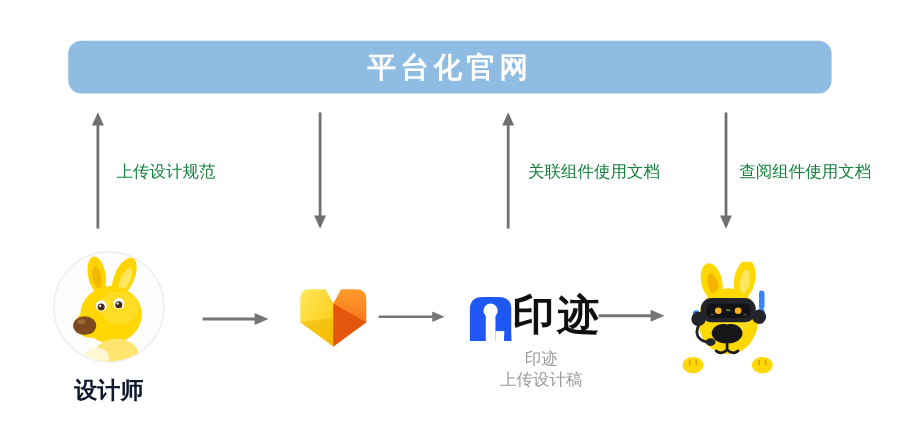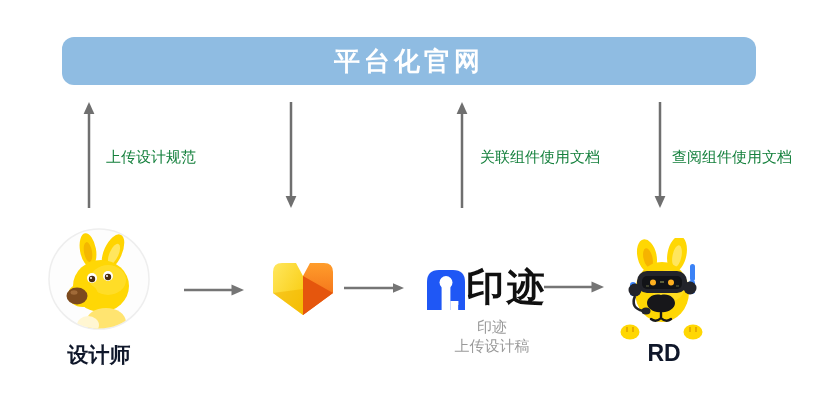--- a/index.html
+++ b/index.html
@@ -168,15 +168,14 @@
       <path d="M22,58 Q17,70 30,73" stroke="#23242b" stroke-width="2.6" fill="none"></path>
       <ellipse cx="33" cy="73" rx="4.5" ry="3.5" fill="#23242b"></ellipse>
       <path d="M48,57 C56,55 62,60 62,65 C62,71 54,75 48,74 C42,75 34,71 34,65 C34,60 40,55 48,57 Z" fill="#17171a"></path>
       <path d="M48,74 L48,80 M48,80 Q43,85 38,81 M48,80 Q53,85 58,81" stroke="#17171a" stroke-width="2.4" fill="none" stroke-linecap="round"></path>
       <ellipse cx="17" cy="94" rx="9.5" ry="7.5" fill="#ffd703"></ellipse>
       <path d="M14,89 L14,94 M20,89 L20,94" stroke="#e0a400" stroke-width="1.6"></path>
       <ellipse cx="80" cy="94" rx="9.5" ry="7.5" fill="#ffd703"></ellipse>
       <path d="M77,89 L77,94 M83,89 L83,94" stroke="#e0a400" stroke-width="1.6"></path>
     </g>
   </svg>
-  <div class="node-title" style="left:613px; top:340px; width:102px; font-size:23px;">RD</div>
 
 </div>
 
 </body></html>

